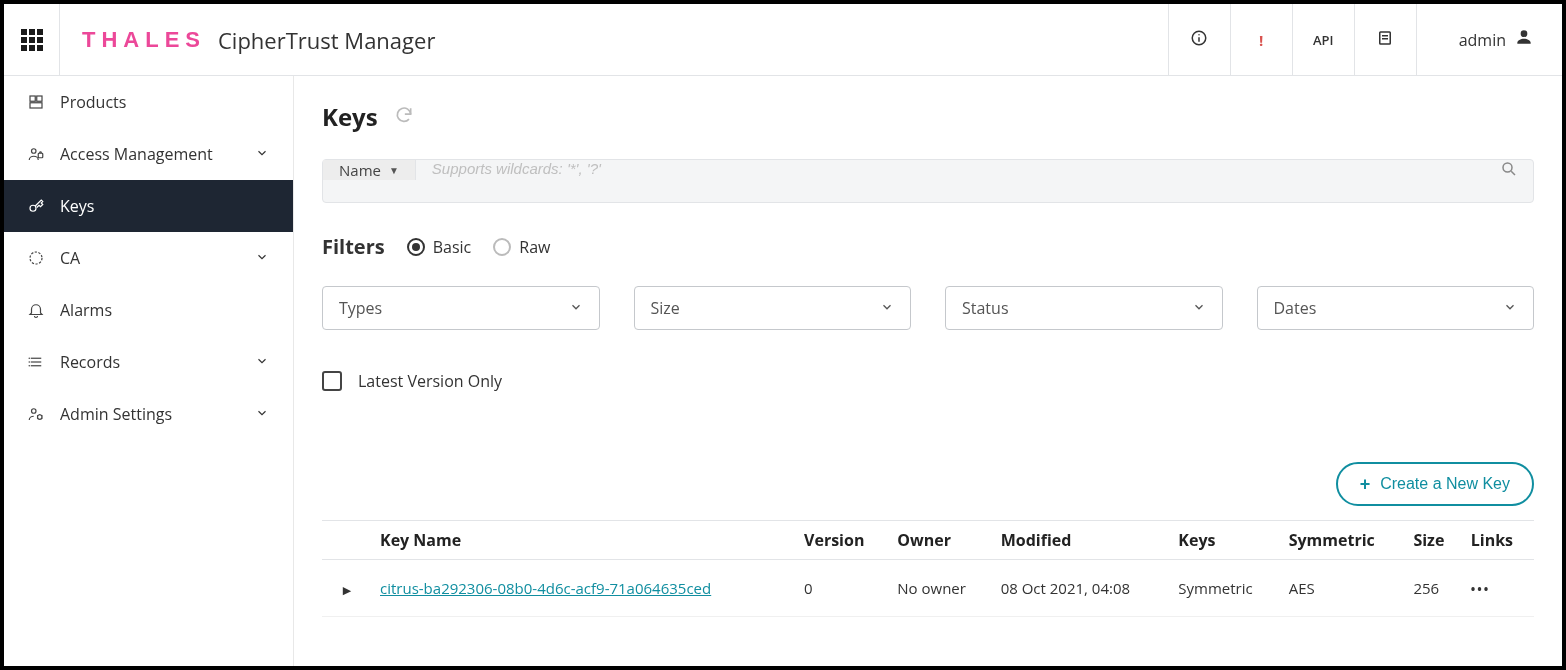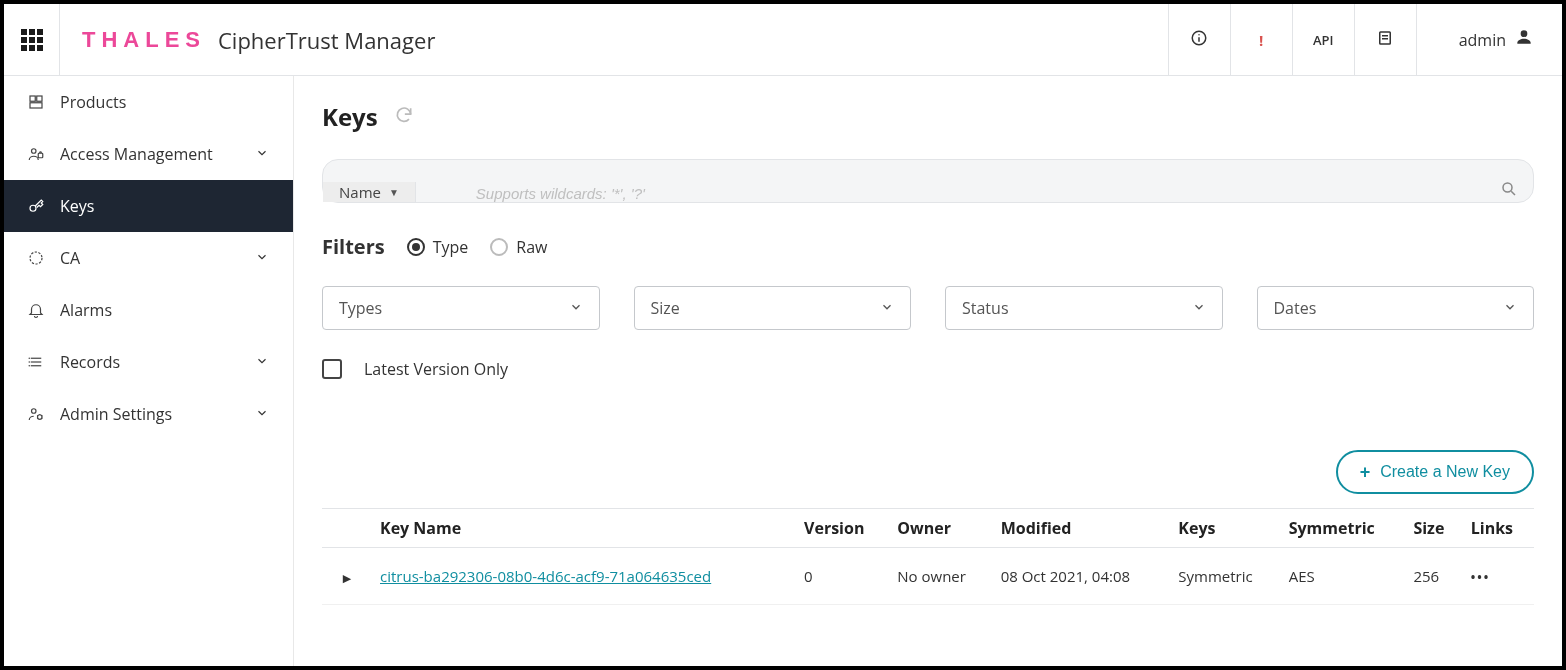--- a/index.html
+++ b/index.html
@@ -105,27 +105,26 @@
   .nav-item .chev svg { width:14px; height:14px; stroke:#333; fill:none; stroke-width:2; }
 
   
   .main { flex:1; padding: 24px 28px 0 28px; overflow:auto; }
   .page-title-row { display:flex; align-items:center; gap:16px; margin-bottom: 26px; }
   .page-title { font-size: 24px; font-weight: 700; color:#222; }
   .refresh-icon svg { width:20px; height:20px; stroke:#bbb; fill:none; stroke-width:2; }
 
   .search-row {
     display:flex;
-    align-items:flex-end;
+    align-items:flex-start;
     border:1px solid #e2e4e7;
-    border-radius:16px;
+    border-radius:4px;
     background:#f4f5f6;
     height:44px;
     margin-bottom: 30px;
-    gap: 44px;
   }
   .search-field {
     display:flex;
     align-items:center;
     gap:8px;
     padding: 0 16px;
     border-right:1px solid #e2e4e7;
     background:#ededed;
     font-size:15px;
     color:#444;
@@ -163,39 +162,39 @@
     display:flex; align-items:center; justify-content:center;
   }
   .radio.checked .circ::after {
     content:""; width:8px; height:8px; background:#333; border-radius:50%;
   }
   .radio.unchecked .circ { border-color:#bbb; }
 
   .dropdown-row {
     display:flex;
     gap: 34px;
-    margin-bottom: 28px;
+    margin-bottom: 40px;
   }
   .dropdown {
     flex:1;
     height:44px;
     border:1px solid #c5c8cc;
     border-radius:4px;
     display:flex;
     align-items:center;
     justify-content:space-between;
     padding: 0 16px;
     font-size:16px;
     color:#555;
     cursor:pointer;
     background:#fff;
   }
   .dropdown .chev svg { width:14px; height:14px; stroke:#555; fill:none; stroke-width:2.2; }
 
-  .chk-row { display:flex; align-items:center; gap:22px; font-size:16px; margin-bottom: 70px; }
+  .chk-row { display:flex; align-items:center; gap:16px; font-size:16px; margin-bottom: 70px; }
   .chk {
     width:20px; height:20px; border:2px solid #444; border-radius:3px;
   }
 
   .create-row { display:flex; justify-content:flex-end; margin-bottom: 14px; }
   .create-btn {
     border:2px solid #108ea0;
     color:#108ea0;
     border-radius: 24px;
     height:44px;
@@ -419,21 +418,21 @@
               <line x1="15" y1="15" x2="20" y2="20"></line>
             </svg>
         </span>
       </div>
     </div>
 
     <div class="filters-row">
       <span class="filters-label">Filters</span>
       <label class="radio checked">
         <span class="circ"></span>
-        <span>Type</span>
+        <span>Basic</span>
       </label>
       <label class="radio unchecked">
         <span class="circ"></span>
         <span>Raw</span>
       </label>
     </div>
 
     <div class="dropdown-row">
       <div class="dropdown">
         <span>Types</span>

